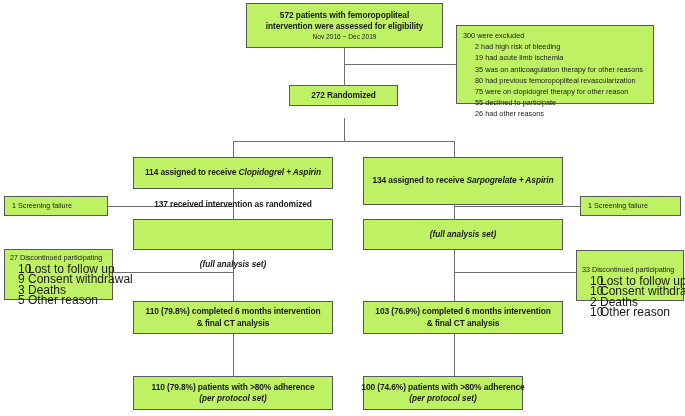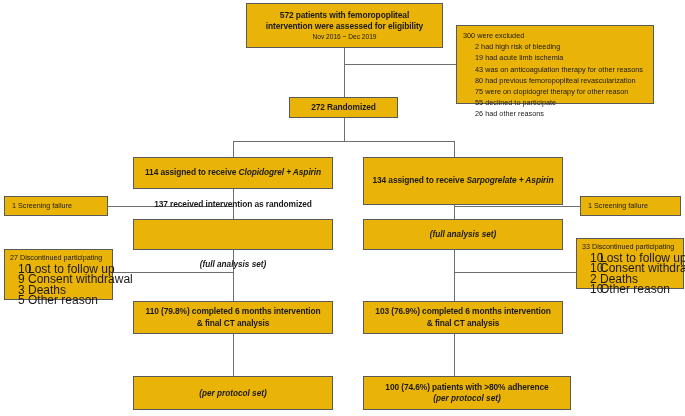--- a/index.html
+++ b/index.html
@@ -13,21 +13,21 @@
     height: 416px;
     background: #ffffff;
     font-family: "Liberation Sans", sans-serif;
     color: #1a1a1a;
     overflow: hidden;
   }
   .box {
     position: absolute;
     box-sizing: border-box;
     border: 1.3px solid #58595b;
-    background: #eab308;
+    background: #bef264;
     display: flex;
     flex-direction: column;
     justify-content: center;
     z-index: 3;
   }
   .box.center {
     align-items: center;
     text-align: center;
   }
   .box.left-align {
@@ -137,28 +137,28 @@
   <div class="box center" style="left:246px; top:3px; width:197px; height:45px;">
     <div class="ttl">572 patients with femoropopliteal</div>
     <div class="ttl">intervention were assessed for eligibility</div>
     <div class="date">Nov 2016 ~ Dec 2019</div>
   </div>
 
   <div class="box left-align" style="left:456px; top:25px; width:198px; height:79px; justify-content:flex-start; padding-top:4px;">
     <div class="excl-head">300 were excluded</div>
     <div class="excl-item">2 had high risk of bleeding</div>
     <div class="excl-item">19 had acute limb ischemia</div>
-    <div class="excl-item">43 was on anticoagulation  therapy for other reasons</div>
+    <div class="excl-item">35 was on anticoagulation  therapy for other reasons</div>
     <div class="excl-item">80 had previous femoropopliteal revascularization</div>
     <div class="excl-item">75 were on clopidogrel therapy for other reason</div>
     <div class="excl-item">55 declined to participate</div>
     <div class="excl-item">26 had other reasons</div>
   </div>
 
-  <div class="box center" style="left:289px; top:97px; width:109px; height:21px;">
+  <div class="box center" style="left:289px; top:85px; width:109px; height:21px;">
     <div class="ttl">272 Randomized</div>
   </div>
 
   <div class="box center" style="left:133px; top:157px; width:200px; height:32px;">
     <div class="ttl"><span>114 assigned to receive </span><span class="it">Clopidogrel + Aspirin</span></div>
   </div>
 
   <div class="box center" style="left:363px; top:157px; width:200px; height:48px;">
     <div class="ttl"><span>134 assigned to receive </span><span class="it">Sarpogrelate + Aspirin</span></div>
   </div>
@@ -181,40 +181,41 @@
   </div>
 
   <div class="box left-align" style="left:4px; top:249px; width:109px; height:51px; justify-content:flex-start; padding-top:3px;">
     <div class="disc-head">27 Discontinued participating</div>
     <div class="disc-item"><span class="num">10</span><span>Lost to follow up</span></div>
     <div class="disc-item"><span class="num">9</span><span>Consent withdrawal</span></div>
     <div class="disc-item"><span class="num">3</span><span>Deaths</span></div>
     <div class="disc-item"><span class="num">5</span><span>Other reason</span></div>
   </div>
 
-  <div class="box left-align" style="left:576px; top:238px; width:108px; height:51px; justify-content:flex-start; padding-top:3px;">
+  <div class="box left-align" style="left:576px; top:250px; width:108px; height:51px; justify-content:flex-start; padding-top:14px;">
     <div class="disc-head">33 Discontinued participating</div>
     <div class="disc-item"><span class="num">10</span><span>Lost to follow up</span></div>
     <div class="disc-item"><span class="num">10</span><span>Consent withdrawal</span></div>
     <div class="disc-item"><span class="num">2</span><span>Deaths</span></div>
     <div class="disc-item"><span class="num">10</span><span>Other reason</span></div>
   </div>
 
   <div class="box center" style="left:133px; top:301px; width:200px; height:33px;">
     <div class="ttl">110 (79.8%) completed 6 months intervention</div>
     <div class="ttl">&amp; final CT analysis</div>
   </div>
 
   <div class="box center" style="left:363px; top:301px; width:200px; height:33px;">
     <div class="ttl">103 (76.9%) completed 6 months intervention</div>
     <div class="ttl">&amp; final CT analysis</div>
   </div>
 
   <div class="box center" style="left:133px; top:376px; width:200px; height:34px;">
+    <div class="ttl">110 (79.8%) patients with &gt;80% adherence</div>
     <div class="sub-it">(per protocol set)</div>
   </div>
 
-  <div class="box center" style="left:363px; top:376px; width:208px; height:34px;">
+  <div class="box center" style="left:363px; top:376px; width:160px; height:34px;">
     <div class="ttl">100 (74.6%)  patients with &gt;80% adherence</div>
     <div class="sub-it">(per protocol set)</div>
   </div>
 
 </div>
 
 </body></html>

